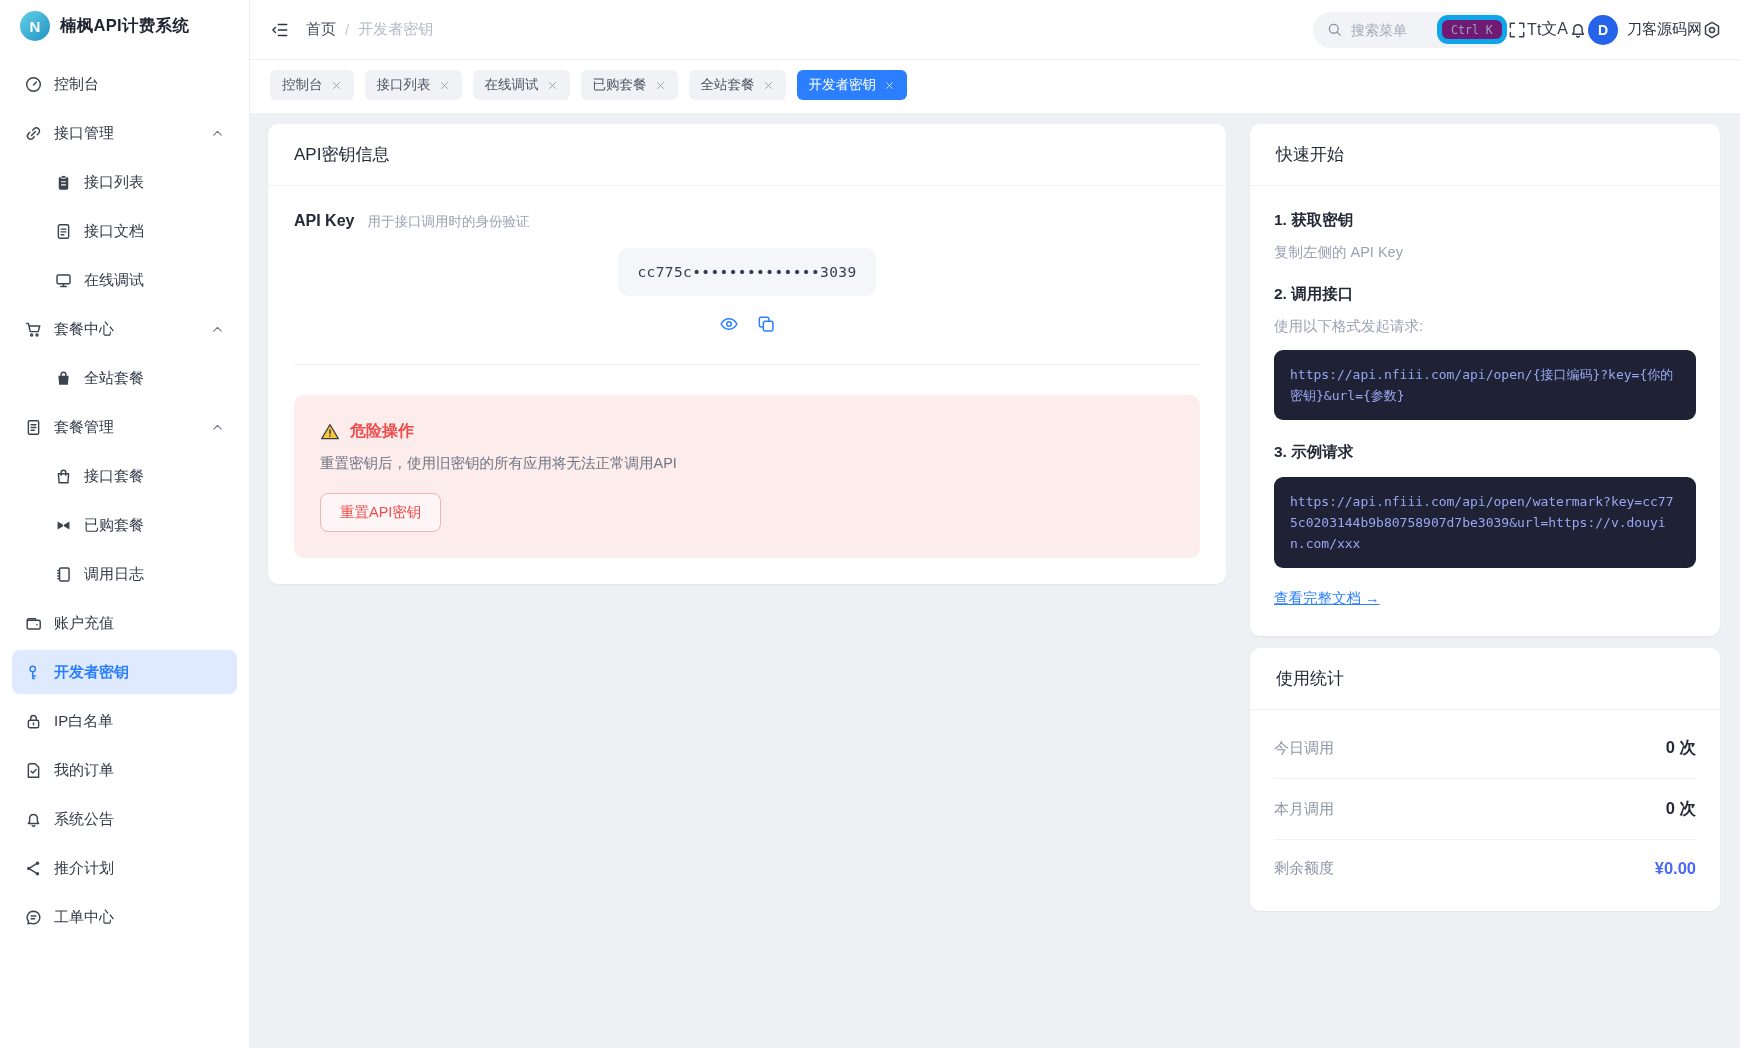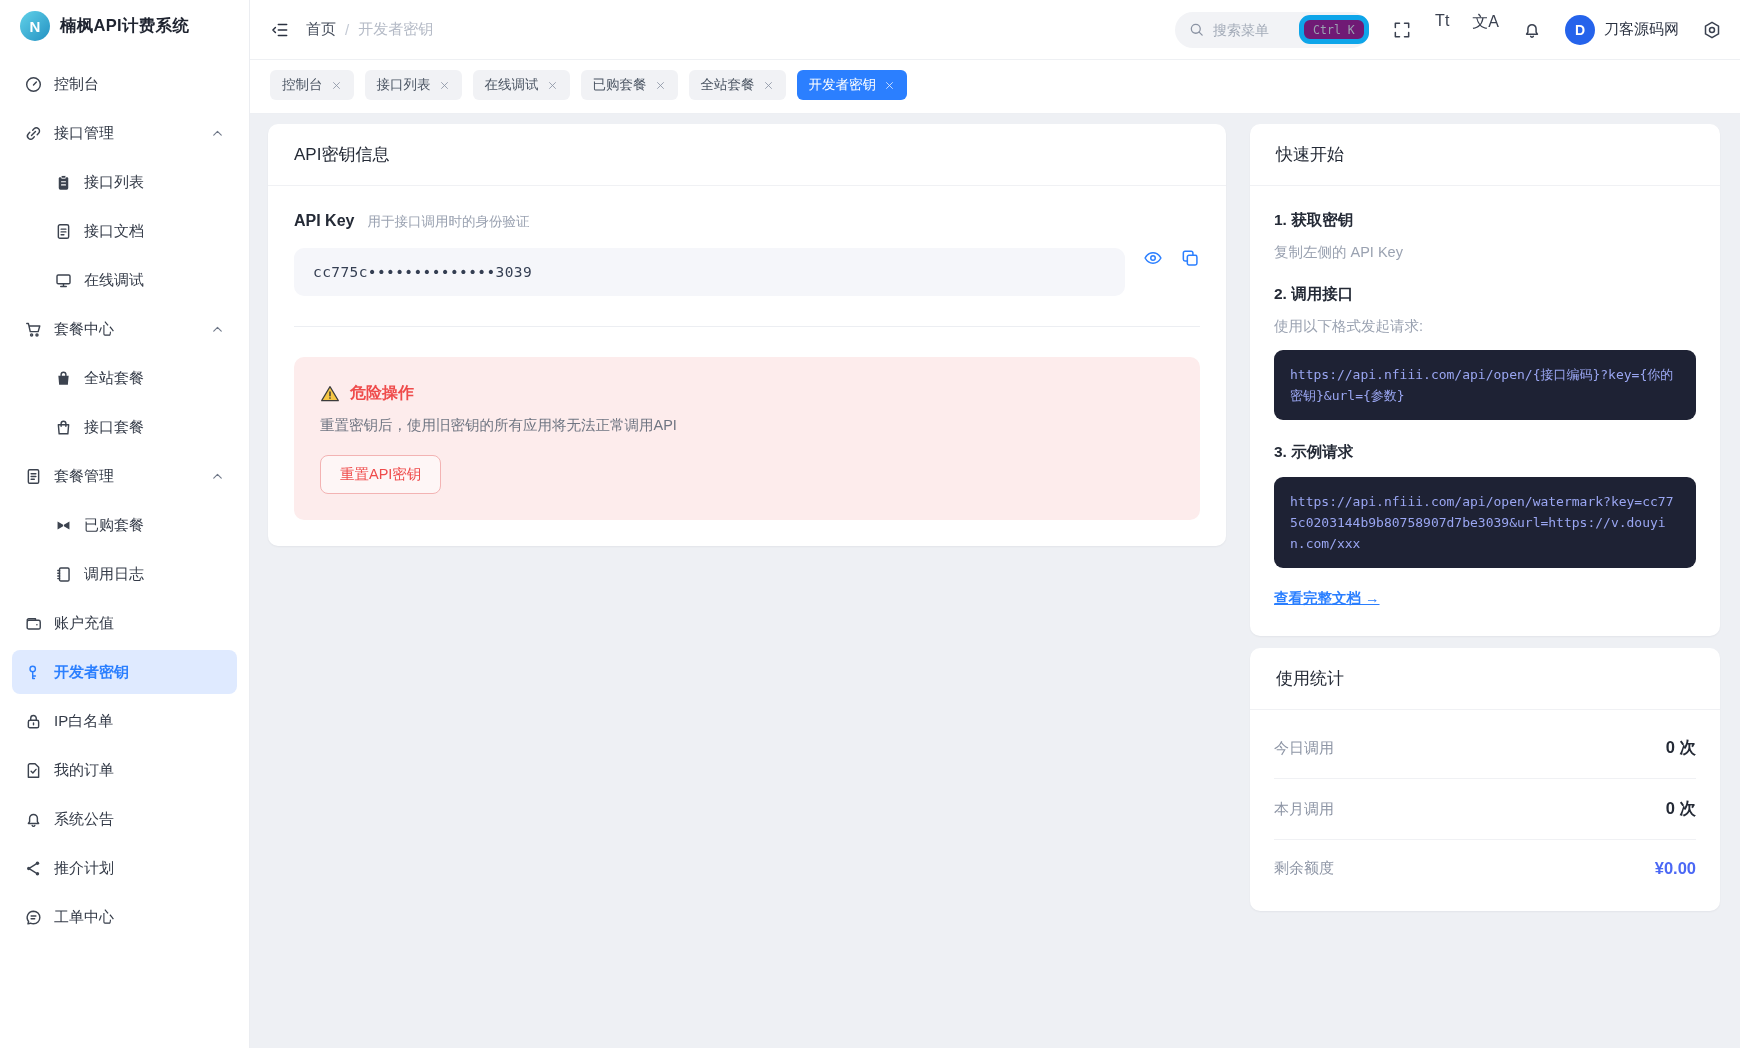--- a/index.html
+++ b/index.html
@@ -32,21 +32,21 @@
 
   
   .main-col { flex:1; min-width:0; display:flex; flex-direction:column; }
   .topbar { height:60px; flex:none; background:#fff; border-bottom:1px solid #eef0f3; display:flex; align-items:center; gap:16px; padding:0 18px 0 20px; }
   .collapse-btn { color:#2a3140; display:flex; cursor:pointer; }
   .collapse-btn svg { width:20px; height:20px; }
   .breadcrumb { display:flex; gap:9px; font-size:15px; align-items:center; }
   .bc-home { color:#474f5d; cursor:pointer; }
   .bc-sep { color:#c3c9d4; }
   .bc-current { color:#b4bac6; }
-  .topbar-right { margin-left:auto; display:flex; gap:23px; }
+  .topbar-right { margin-left:auto; display:flex; align-items:center; }
   .search-pill { width:194px; height:36px; background:#f2f3f6; border-radius:18px; display:flex; align-items:center; gap:8px; padding:0 8px 0 13px; color:#8b93a3; cursor:text; }
   .search-pill svg { width:17px; height:17px; flex:none; }
   .search-pill input { border:none; background:transparent; outline:none; width:78px; font-size:14px; color:#333a47; font-family:"Liberation Sans",sans-serif; }
   .search-pill input::placeholder { color:#a3abb8; }
   .kbd { border:5px solid #0ea5e9; border-radius:11px; padding:2.5px 9px; font-family:"DejaVu Sans Mono",monospace; font-size:11.5px; color:#9aa2b1; background:#701a75; white-space:nowrap; }
   .icon-btn { color:#3a4150; display:flex; align-items:center; cursor:pointer; }
   .icon-btn svg { width:20px; height:20px; }
   .glyph-btn { font-size:16px; color:#3a4150; font-weight:500; cursor:pointer; white-space:nowrap; }
   .user { display:flex; align-items:center; gap:9px; cursor:pointer; }
   .avatar { width:30px; height:30px; border-radius:50%; background:#2563eb; color:#fff; font-size:14px; font-weight:600; display:flex; align-items:center; justify-content:center; }
@@ -63,39 +63,39 @@
   
   .content { flex:1; display:flex; gap:24px; padding:10px 20px 0 18px; align-items:flex-start; overflow:hidden; }
   .card { background:#fff; border-radius:10px; box-shadow:0 1px 2px rgba(15,23,42,.05); }
   .main-card { flex:1; min-width:0; }
   .card-header { padding:19px 26px; font-size:17px; color:#242a36; border-bottom:1px solid #f0f1f4; }
   .card-body { padding:26px; }
 
   .apikey-head { display:flex; align-items:baseline; gap:13px; margin-bottom:17px; }
   .apikey-label { font-size:16px; font-weight:700; color:#242a36; }
   .apikey-desc { font-size:13.5px; color:#9aa2b1; }
-  .key-row { display:flex; align-items:flex-start; gap:18px; }
+  .key-row { display:flex; align-items:center; gap:18px;flex-direction:column; }
   .key-box { flex:1; background:#f5f6fa; border-radius:10px; padding:16px 19px; font-family:"DejaVu Sans Mono",monospace; font-size:14.5px; color:#343e52; letter-spacing:.4px; }
   .key-actions { display:flex; gap:17px; color:#2b7fff; }
   .key-actions .icon-btn { color:#2b7fff; }
   .divider { border:none; border-top:1px solid #eceef2; margin:30px 0 0; }
 
   .danger-box { margin-top:30px; background:#fdecec; border-radius:10px; padding:26px; }
   .danger-title { display:flex; align-items:center; gap:10px; font-size:16px; font-weight:700; color:#ef4b4b; }
   .danger-title svg { width:20px; height:20px; }
   .danger-desc { margin-top:12px; font-size:14.5px; color:#6f7582; }
   .danger-btn { margin-top:20px; background:rgba(255,255,255,.55); border:1px solid #f3b3b3; color:#ef4b4b; font-size:14.5px; padding:9px 19px; border-radius:8px; cursor:pointer; font-family:"Liberation Sans",sans-serif; }
 
   .right-col { width:470px; flex:none; display:flex; flex-direction:column; gap:12px; }
   .qs-body { padding:24px 24px 28px; }
   .step-title { font-size:15.5px; font-weight:700; color:#242a36; margin-top:22px; }
   .step-title.first { margin-top:0; }
   .step-desc { font-size:14.5px; color:#9aa2b1; margin-top:12px; }
   .code { background:#1e2234; border-radius:9px; padding:14px 16px; margin-top:14px; font-family:"DejaVu Sans Mono",monospace; font-size:13px; line-height:1.62; color:#9aa6f2; white-space:pre-wrap; word-break:break-all; }
-  .doc-link { display:inline-block; margin-top:21px; color:#2b7fff; font-size:14.5px; text-decoration:underline; cursor:pointer;font-weight:bold; }
+  .doc-link { display:inline-block; margin-top:21px; color:#2b7fff; font-size:14.5px; text-decoration:underline; cursor:pointer; }
 
   .stats-body { padding:8px 24px 14px; }
   .stat-row { display:flex; justify-content:space-between; align-items:center; padding:19px 0; border-bottom:1px solid #f0f1f4; }
   .stat-row:last-child { border-bottom:none; }
   .stat-label { font-size:15px; color:#8d95a5; }
   .stat-value { font-size:16.5px; font-weight:700; color:#242a36; }
   .stat-value.quota { color:#4b68f5; }
 </style>
 </head>
 <body>
@@ -185,43 +185,43 @@
       <div class="mi sub">
         <span class="mi-icon">
             <svg class="ic" viewBox="0 0 24 24">
               <path d="M5.5 8.5h13l-1 11.5h-11z" fill="currentColor" stroke="none"></path>
               <path d="M9 10.5V7a3 3 0 016 0v3.5"></path>
             </svg>
           </span>
         <span class="mi-label">全站套餐</span>
       </div>
 
+      <div class="mi">
+        <span class="mi-icon">
+            <svg class="ic" viewBox="0 0 24 24">
+              <rect x="5.5" y="3.5" width="13" height="17" rx="1.6"></rect>
+              <path d="M9 8.5h6M9 12h6M9 15.5h4"></path>
+            </svg>
+          </span>
+        <span class="mi-label">套餐管理</span>
+        <span class="mi-arrow">
+            <svg class="ic" viewBox="0 0 24 24">
+              <path d="M6 14.5l6-6 6 6"></path>
+            </svg>
+          </span>
+      </div>
+
       <div class="mi sub">
         <span class="mi-icon">
             <svg class="ic" viewBox="0 0 24 24">
               <path d="M5.5 8.5h13l-1 11.5h-11z"></path>
               <path d="M9 10.5V7a3 3 0 016 0v3.5"></path>
             </svg>
           </span>
         <span class="mi-label">接口套餐</span>
-      </div>
-
-      <div class="mi">
-        <span class="mi-icon">
-            <svg class="ic" viewBox="0 0 24 24">
-              <rect x="5.5" y="3.5" width="13" height="17" rx="1.6"></rect>
-              <path d="M9 8.5h6M9 12h6M9 15.5h4"></path>
-            </svg>
-          </span>
-        <span class="mi-label">套餐管理</span>
-        <span class="mi-arrow">
-            <svg class="ic" viewBox="0 0 24 24">
-              <path d="M6 14.5l6-6 6 6"></path>
-            </svg>
-          </span>
       </div>
 
       <div class="mi sub">
         <span class="mi-icon">
             <svg class="ic" viewBox="0 0 24 24">
               <path d="M4.5 7l7 4v2l-7 4zM19.5 7l-7 4v2l7 4z" fill="currentColor" stroke="none"></path>
             </svg>
           </span>
         <span class="mi-label">已购套餐</span>
       </div>

